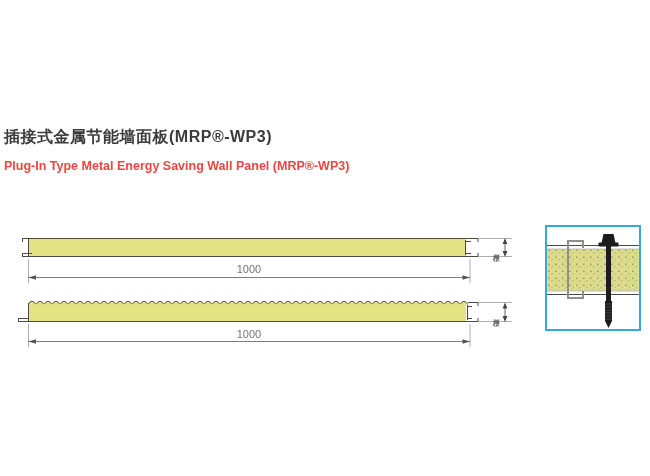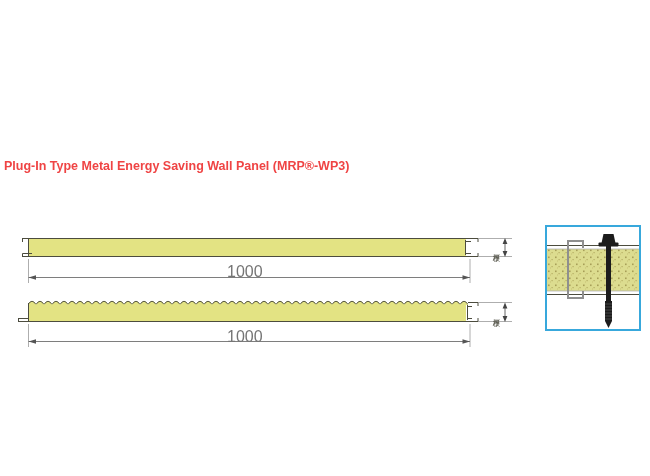--- a/index.html
+++ b/index.html
@@ -10,42 +10,43 @@
   .title-zh{
     position:absolute;left:4px;top:127px;
     font-size:16px;font-weight:bold;color:#3b3b3b;letter-spacing:.5px;white-space:nowrap;
   }
   .title-en{
     position:absolute;left:4px;top:159px;
     font-size:12.5px;font-weight:bold;color:#ef4444;white-space:nowrap;
   }
   .drawing{position:absolute;left:0;top:0;}
   .dim-label{
-    position:absolute;width:44px;
-    font-size:16px;color:#757575;font-weight:normal;
+    position:absolute;width:44px;text-align:center;
+    font-size:11px;color:#757575;font-weight:normal;
   }
   .dim-label.p1{left:227px;top:263px;}
   .dim-label.p2{left:227px;top:328px;}
   .thick-label{
     position:absolute;left:487px;width:14px;height:22px;
     writing-mode:vertical-rl;text-orientation:upright;
     font-size:7.5px;line-height:1.25;color:#55554a;text-align:center;
   }
   .thick-label.p1{top:237px;}
   .thick-label.p2{top:302px;}
   .detail-box{
     position:absolute;left:545px;top:225px;width:96px;height:106px;
     box-sizing:border-box;border:2px solid #38a8dc;background:#ffffff;
   }
 </style>
 </head>
 <body>
 
 <div class="canvas">
 
+  <div class="title-zh">插接式金属节能墙面板(MRP®-WP3)</div>
   <div class="title-en">Plug-In Type Metal Energy Saving Wall Panel (MRP®-WP3)</div>
 
   <svg class="drawing" width="650" height="476" viewBox="0 0 650 476">
     <defs>
       <pattern id="wavepat" x="28" y="300" width="8" height="5" patternUnits="userSpaceOnUse">
         <path d="M0 4.5 Q4 -2 8 4.5 L8 5 L0 5 Z" fill="#e3e383"></path>
         <path d="M0 4.5 Q4 -2 8 4.5" fill="none" stroke="#55553f" stroke-width="1"></path>
       </pattern>
     </defs>
 

